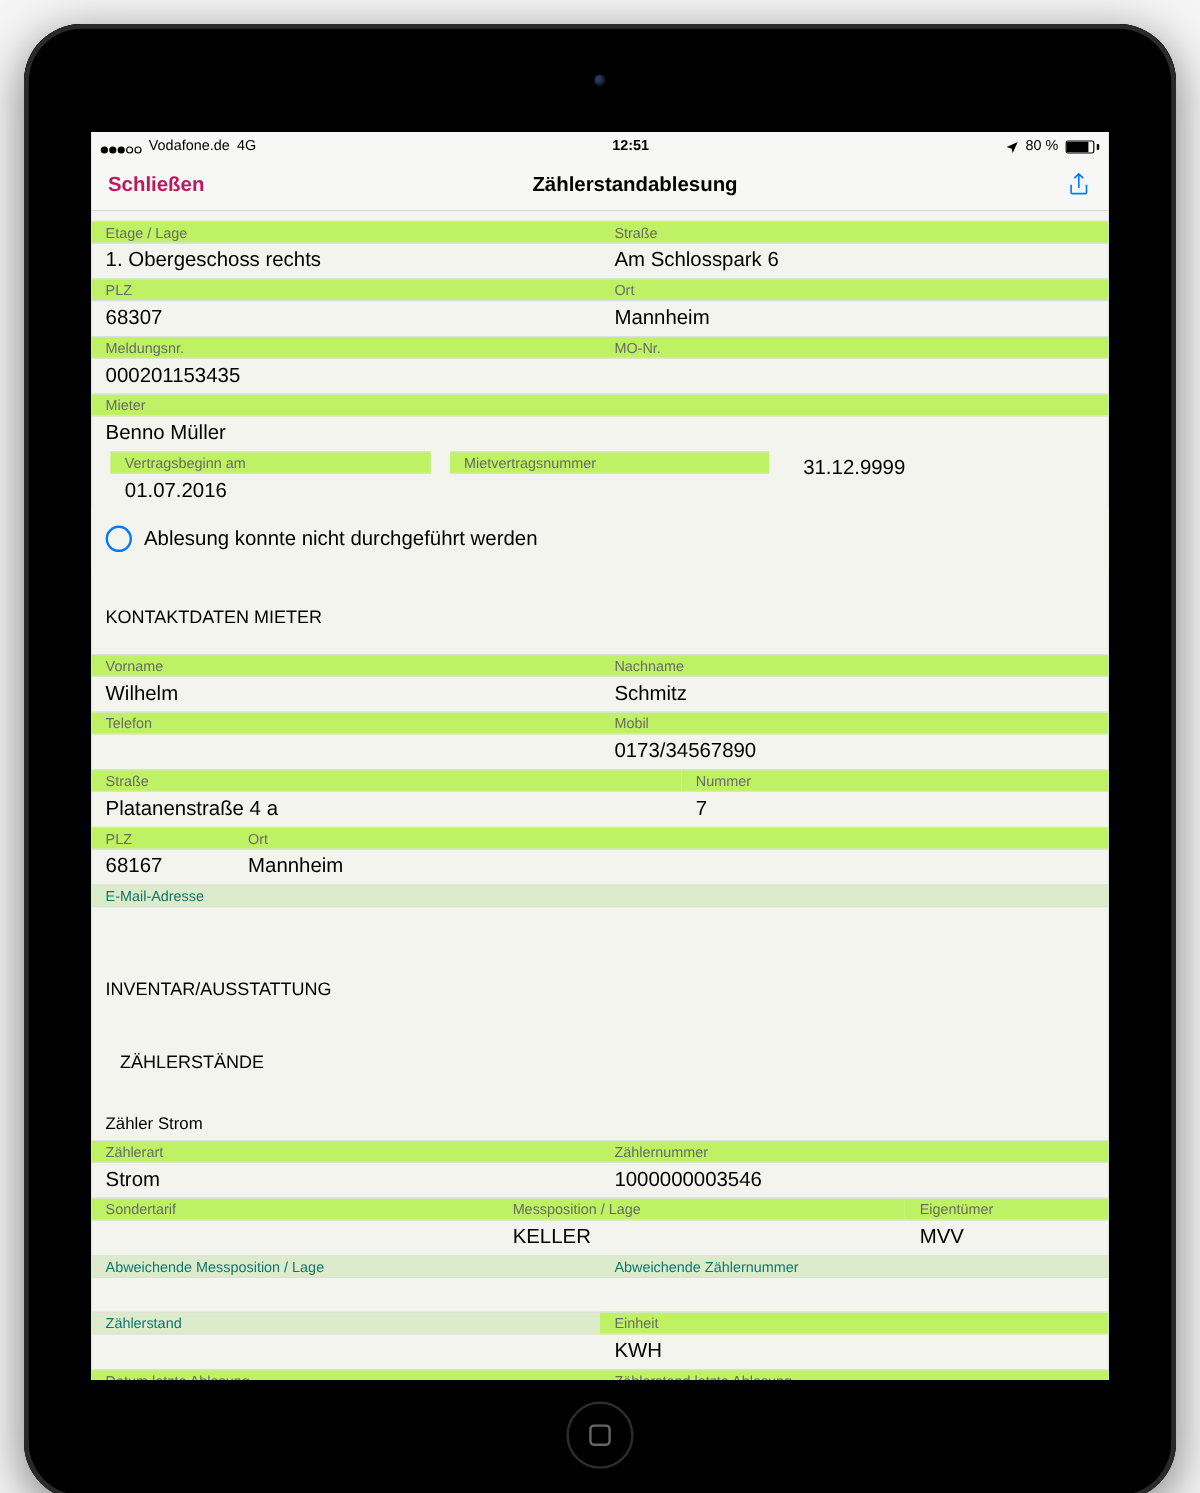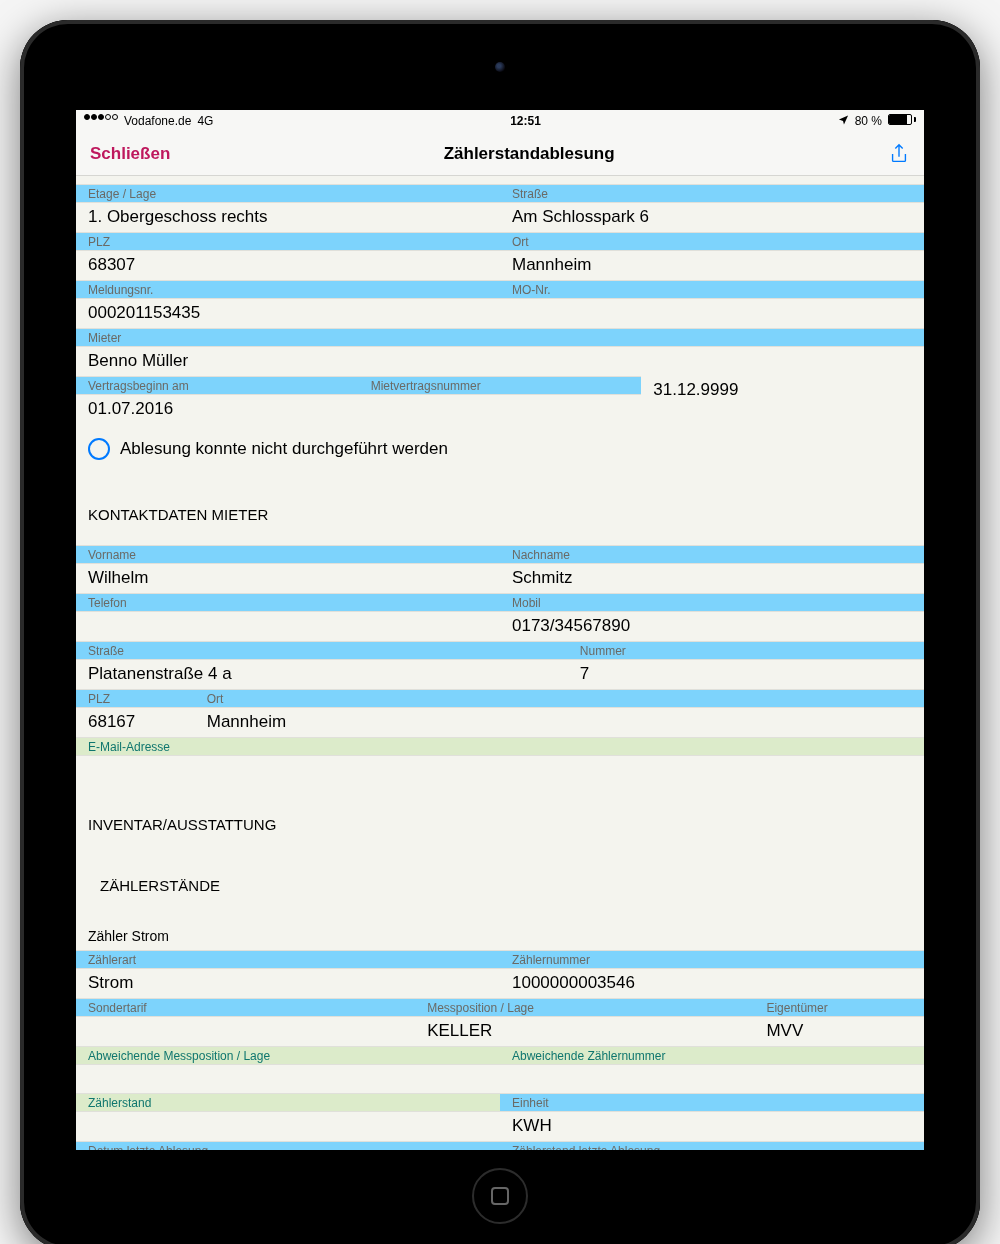--- a/index.html
+++ b/index.html
@@ -59,21 +59,21 @@
     .status-bar {
       height: 22px;
       background: #f7f7f5;
       display: flex;
       align-items: center;
       justify-content: space-between;
       padding: 0 8px;
       font-size: 12px;
       color: #000;
     }
-    .status-left, .status-right { display: flex; align-items: flex-start; gap: 6px; }
+    .status-left, .status-right { display: flex; align-items: flex-end; gap: 6px; }
     .status-center { font-weight: 600; }
     .signal-dots { display: flex; gap: 1px; align-items: center;}
     .signal-dot { width: 6px; height: 6px; border-radius: 50%; border: 1px solid #000;}
     .signal-dot.filled { background: #000; }
     .battery { display: flex; align-items: center; gap: 2px;}
     .battery-body { width: 24px; height: 11px; border: 1px solid #000; border-radius: 2px; position: relative; overflow: hidden;}
     .battery-fill { width: 80%; height: 100%; background: #000;}
     .battery-tip { width: 2px; height: 5px; background: #000; border-radius: 0 1px 1px 0;}
 
     .nav-bar {
@@ -88,40 +88,40 @@
     .nav-close { color: #be185d; font-size: 17px; font-weight: 600; cursor: pointer;}
     .nav-title { font-size: 17px; font-weight: 600; color: #000;}
     .nav-share { color: #007aff; display:flex; align-items:center;}
     .nav-share svg { width: 22px; height: 22px; }
 
     .content { height: calc(100% - 66px); overflow-y: hidden; background: #f4f4ee; padding-top: 8px; }
 
     .form-grid { display: flex; flex-wrap: wrap; }
     .cell { padding: 0; }
     .cell-label {
-      background: #7dd3fc;
+      background: #bef264;
       color: #6a6a66;
       font-size: 12px;
       padding: 3px 12px;
       border-bottom: 1px solid #e0e0da;
       border-top: 1px solid #e0e0da;
       height: 19px;
       display: flex;
       align-items: center;
       white-space: nowrap;
     }
     .cell-value {
       font-size: 17px;
       color: #000000;
       padding: 4px 12px 5px 12px;
       min-height: 28px;
     }
     .cell-label.green { background: #dcebca; color: #0f766e; }
     .cell-value.empty { min-height: 28px; }
-    .w-1 { width: 100%; } .w-2 { width: 50%; } .w-3 { width: 33.3333%; }
+    .w-1 { width: 100%; } .w-2 { width: 50%; } .w-3 { width: 33.3333%; padding-left: 16px; }
     .w-small { width: 14%; } .w-rest { width: 86%; }
     .w-58 { width: 58%; } .w-42 { width: 42%; }
     .w-40 {width: 40%;} .w-20 {width: 20%;}
 
     .section-heading {
       font-size: 15px;
       font-weight: 400;
       color: #000;
       padding: 32px 12px 22px 12px;
     }

